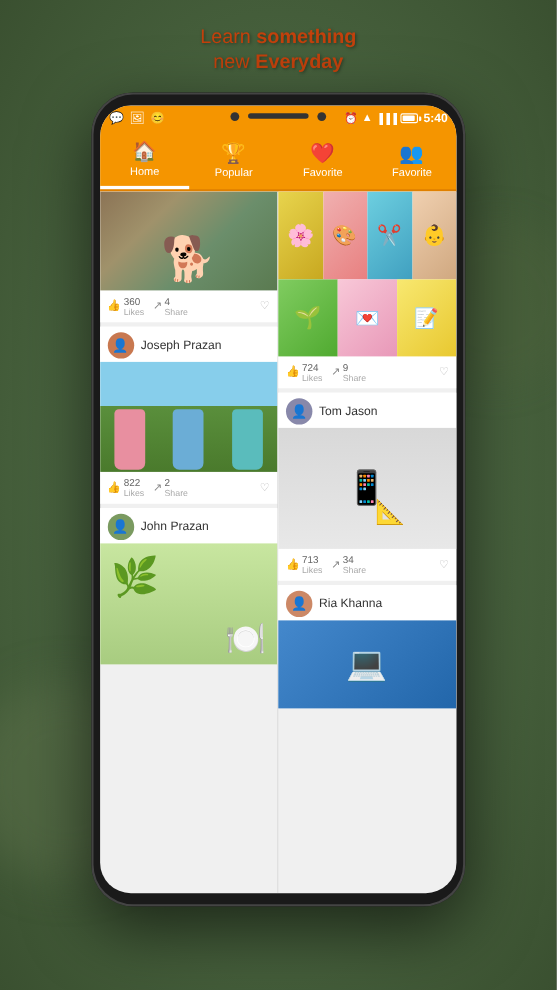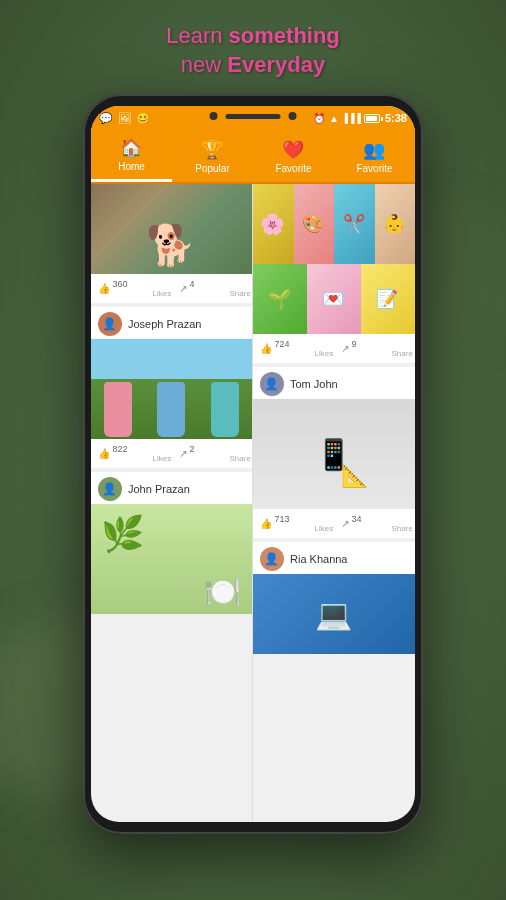--- a/index.html
+++ b/index.html
@@ -41,23 +41,23 @@
       border-radius: 50%;
       background: rgba(80,100,60,0.3);
       top: 200px; right: -20px;
       filter: blur(15px);
     }
 
     .headline {
       position: relative;
       z-index: 1;
       text-align: center;
-      color: #ec4899;
+      color: #c2410c;
       padding: 22px 20px 15px;
-      font-size: 22px;
+      font-size: 18px;
       line-height: 1.3;
       text-shadow: 1px 1px 3px rgba(0,0,0,0.4);
     }
     .headline .regular { font-weight: 400; }
     .headline .bold { font-weight: 700; }
 
     
     .phone {
       position: relative;
       z-index: 1;
@@ -167,21 +167,21 @@
       display: flex;
       align-items: center;
       gap: 8px;
       font-size: 9px;
       color: #666;
     }
     .meta-item { display: flex; align-items: center; gap: 2px; }
     .meta-icon { font-size: 10px; color: #888; }
     .meta-like-icon { font-size: 10px; color: #bbb; margin-left: auto; }
     .meta-count { font-weight: 500; font-size: 9px; }
-    .meta-label { font-size: 8px; color: #aaa; margin-left: 40px; }
+    .meta-label { font-size: 8px; color: #aaa; }
 
     .user-row {
       display: flex;
       align-items: center;
       gap: 6px;
       padding: 5px 7px 3px;
       background: white;
     }
     .avatar {
       width: 24px; height: 24px;
@@ -387,21 +387,21 @@
         <span style="color:white;font-size:11px;">🖼</span>
         <span style="color:white;font-size:11px;">😊</span>
       </div>
       <div class="status-right">
         <span style="font-size:10px;">⏰</span>
         <span style="font-size:10px;color:white;">▲</span>
         <span style="font-size:9px;color:white;">▐▐▐</span>
         <div class="battery-rect">
             <div class="battery-fill"></div>
           </div>
-        <span style="font-size:11px;font-weight:bold;color:white;margin-left:2px;">5:38</span>
+        <span style="font-size:11px;font-weight:bold;color:white;margin-left:2px;">5:40</span>
       </div>
     </div>
 
     <div class="nav-bar">
       <div class="nav-item active">
         <span class="nav-icon">🏠</span>
         <span class="nav-label">Home</span>
       </div>
       <div class="nav-item">
         <span class="nav-icon">🏆</span>
@@ -518,21 +518,21 @@
             </div>
             <span class="meta-like-icon">♡</span>
           </div>
         </div>
 
         <div class="post-card">
           <div class="user-row">
             <div class="avatar av-tom">
               <div class="avatar-img">👤</div>
             </div>
-            <span class="user-name">Tom John</span>
+            <span class="user-name">Tom Jason</span>
           </div>
           <div class="img-phone-stand">
             <div class="phone-stand-visual"></div>
           </div>
           <div class="post-meta">
             <div class="meta-item">
               <span class="meta-icon">👍</span>
               <div>
                 <div class="meta-count">713</div>
                 <div class="meta-label">Likes</div>

